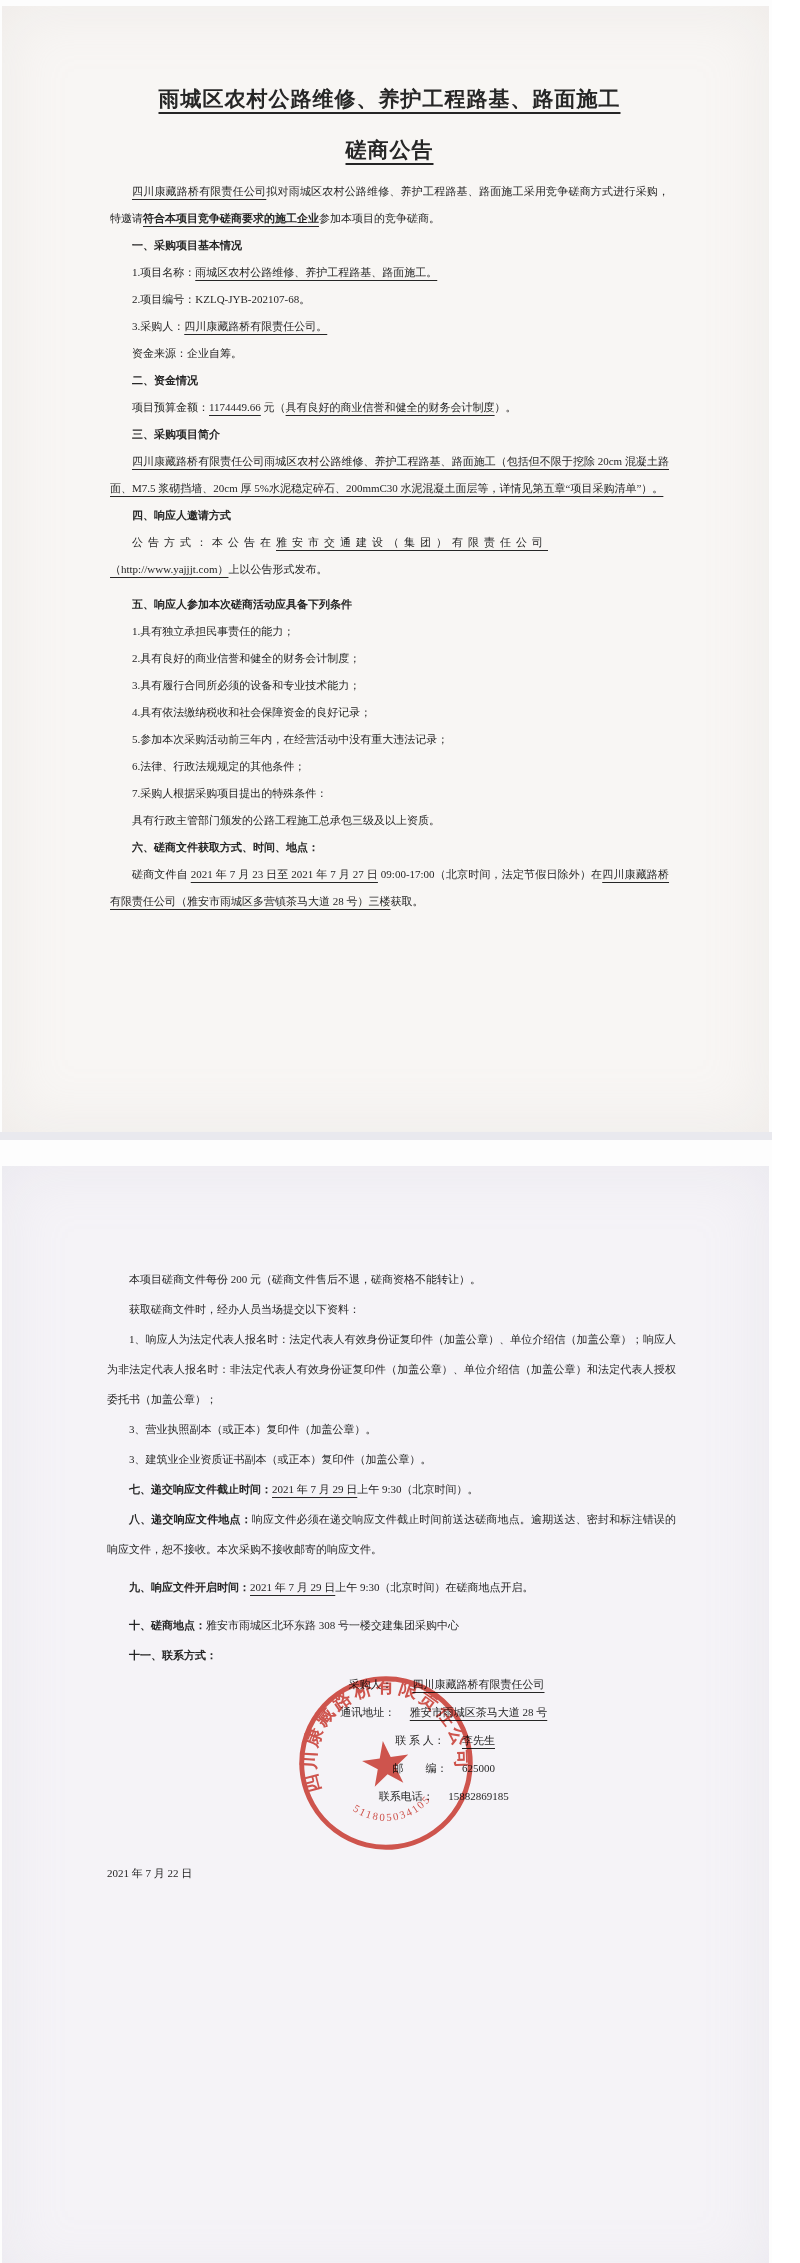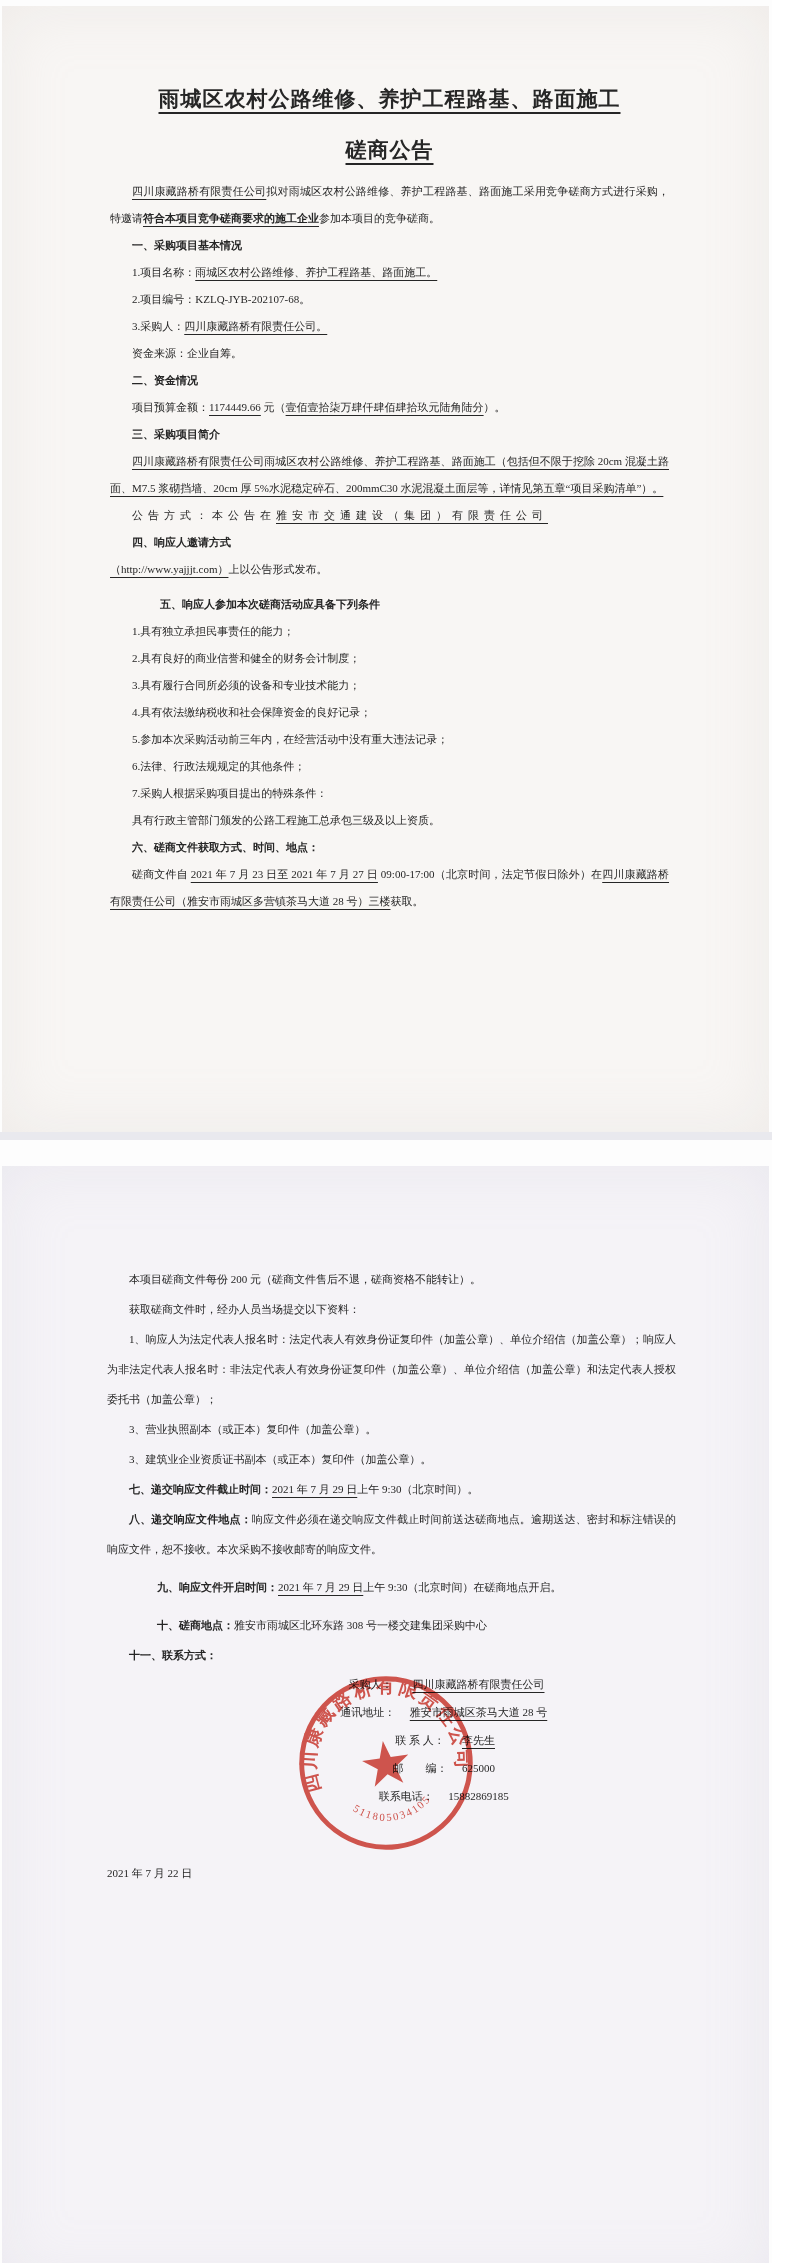--- a/index.html
+++ b/index.html
@@ -25,21 +25,21 @@
   .t2 { margin-top:21px; }
   .title .u { text-underline-offset:6px; text-decoration-thickness:1.5px; }
 
   p { margin:0; font-size:11px; line-height:27px; text-align:justify; }
   .page2 p { line-height:30px; }
   .ind { text-indent:2em; }
   .b { font-weight:bold; }
   .u { text-decoration:underline; text-underline-offset:4px; text-decoration-thickness:1px; }
   .intro { margin-top:13px; }
   .spaced { letter-spacing:5px; }
-  .mt8 { margin-top:8px;margin-left:28px; }
+  .mt8 { margin-top:8px; }
   .mt6 { }
 
   .contacts { margin-left:90px; }
   .contacts p { line-height:28px; text-align:center; }
   .clabel { display:inline-block; min-width:84px; }
 
   .sign-date { margin-top:48px; text-align:left; padding-right:148px; text-indent:0; }
 
   .stamp {
     position:absolute; left:288px; top:1665px;
@@ -61,27 +61,27 @@
 
       <p class="ind intro"><span class="u">四川康藏路桥有限责任公司</span><span>拟对雨城区农村公路维修、养护工程路基、路面施工采用竞争磋商方式进行采购，特邀请</span><span class="u b">符合本项目竞争磋商要求的施工企业</span><span>参加本项目的竞争磋商。</span></p>
 
       <p class="ind b">一、采购项目基本情况</p>
       <p class="ind"><span>1.项目名称：</span><span class="u">雨城区农村公路维修、养护工程路基、路面施工。</span></p>
       <p class="ind">2.项目编号：KZLQ-JYB-202107-68。</p>
       <p class="ind"><span>3.采购人：</span><span class="u">四川康藏路桥有限责任公司。</span></p>
 
       <p class="ind">资金来源：企业自筹。</p>
       <p class="ind b">二、资金情况</p>
-      <p class="ind"><span>项目预算金额：</span><span class="u">1174449.66</span><span> 元（</span><span class="u">壹佰壹拾柒万肆仟肆佰肆拾玖元陆角陆分</span><span>）。</span></p>
+      <p class="ind"><span>项目预算金额：</span><span class="u">1174449.66</span><span> 元（</span><span class="u">具有良好的商业信誉和健全的财务会计制度</span><span>）。</span></p>
 
       <p class="ind b">三、采购项目简介</p>
       <p class="ind"><span class="u">四川康藏路桥有限责任公司雨城区农村公路维修、养护工程路基、路面施工（包括但不限于挖除 20cm 混凝土路面、M7.5 浆砌挡墙、20cm 厚 5%水泥稳定碎石、200mmC30 水泥混凝土面层等，详情见第五章“项目采购清单”）。</span></p>
 
+      <p class="ind b">四、响应人邀请方式</p>
       <p class="ind spaced"><span>公告方式：本公告在</span><span class="u">雅安市交通建设（集团）有限责任公司</span></p>
-      <p class="ind b">四、响应人邀请方式</p>
       <p><span class="u">（http://www.yajjjt.com）</span><span>上以公告形式发布。</span></p>
 
       <p class="ind b mt8">五、响应人参加本次磋商活动应具备下列条件</p>
       <p class="ind">1.具有独立承担民事责任的能力；</p>
       <p class="ind">2.具有良好的商业信誉和健全的财务会计制度；</p>
       <p class="ind">3.具有履行合同所必须的设备和专业技术能力；</p>
       <p class="ind">4.具有依法缴纳税收和社会保障资金的良好记录；</p>
       <p class="ind">5.参加本次采购活动前三年内，在经营活动中没有重大违法记录；</p>
       <p class="ind">6.法律、行政法规规定的其他条件；</p>
       <p class="ind">7.采购人根据采购项目提出的特殊条件：</p>

